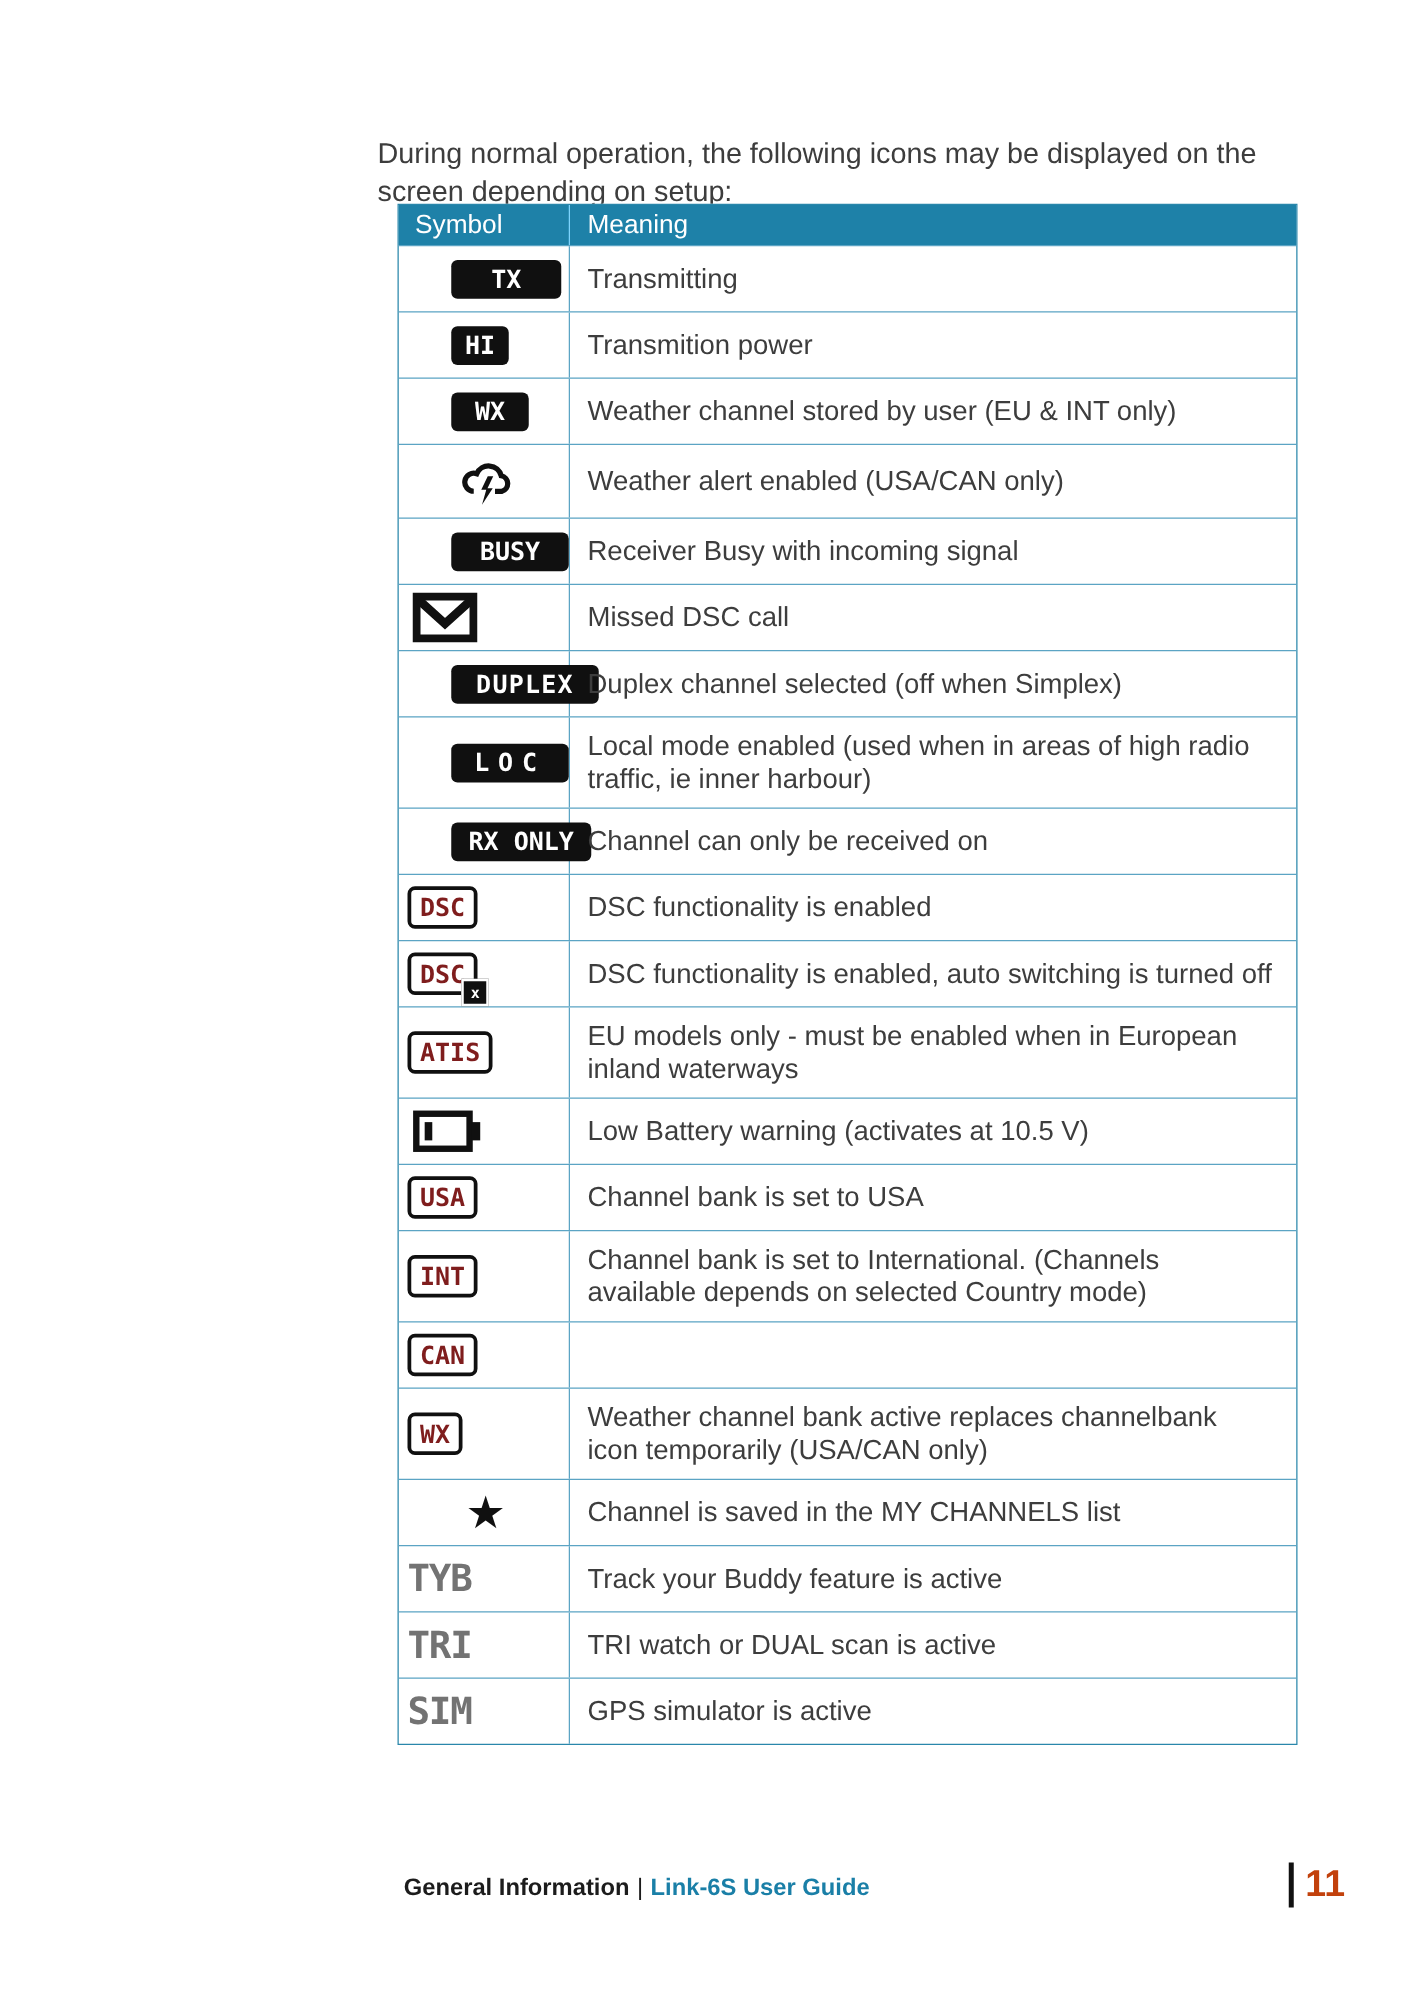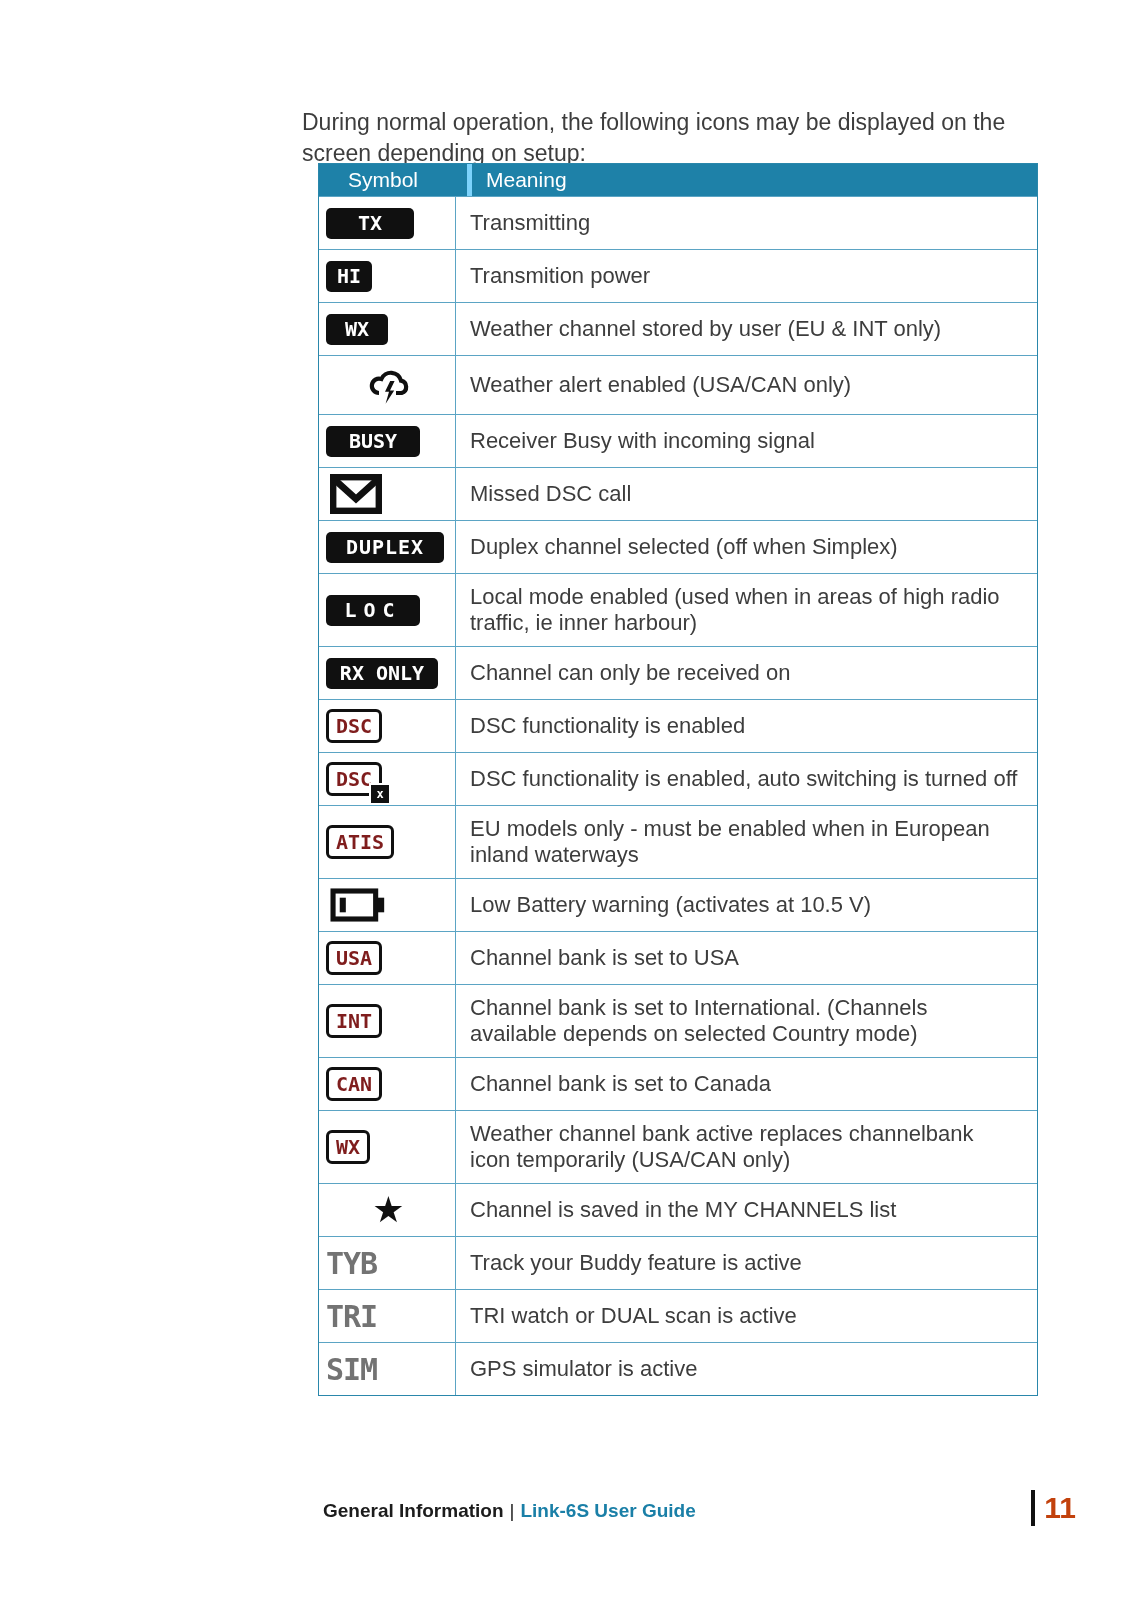--- a/index.html
+++ b/index.html
@@ -7,34 +7,34 @@
         font-family:"Liberation Sans",sans-serif;}
 
   .intro{position:absolute;left:302px;top:84px;width:716px;
          font-size:23px;line-height:31px;color:#3d3d3d;font-weight:400;}
 
   .grid-table{position:absolute;left:318px;top:163px;width:720px;
               border:1px solid #2a87ab;box-sizing:border-box;background:#fff;}
   .thead{display:flex;background:#1e81a8;color:#ffffff;height:32px;align-items:center;
          font-size:21px;font-weight:400;}
   .th-symbol{width:137px;flex:0 0 137px;padding-left:13px;box-sizing:border-box;
-             border-right:5px solid #7dd3fc;align-self:stretch;display:flex;align-items:center;margin-left:16px;}
+             border-right:1px solid #7dd3fc;align-self:stretch;display:flex;align-items:center;}
   .th-meaning{padding-left:14px;}
 
   .trow{display:flex;border-top:1px solid #5ba4c4;min-height:52px;}
   .sym-cell{width:137px;flex:0 0 137px;display:flex;align-items:center;
             padding:6px 4px 6px 7px;border-right:1px solid #5ba4c4;box-sizing:border-box;}
   .meaning-cell{flex:1;display:flex;align-items:center;
                 padding:10px 18px 10px 14px;font-size:22px;line-height:26px;color:#3d3d3d;}
 
   
   .tag{display:inline-flex;align-items:center;justify-content:center;box-sizing:border-box;
        font-family:"DejaVu Sans Mono",monospace;font-weight:bold;white-space:nowrap;}
   .tag.solid{background:#101010;color:#ffffff;border-radius:5px;height:31px;
-             font-size:20px;padding:0 10px;}
+             font-size:20px;padding:0 10px;margin-left:35px;}
   .tag.outline{background:#ffffff;color:#7f1d1d;border:3px solid #101010;border-radius:6px;
                height:34px;font-size:20px;padding:0 7px;}
   [data-name="tx-badge"]{min-width:88px;}
   [data-name="hi-badge"]{min-width:46px;}
   [data-name="wx-badge"]{min-width:62px;}
   [data-name="busy-badge"]{min-width:94px;}
   [data-name="duplex-badge"]{min-width:118px;letter-spacing:1px;}
   [data-name="loc-badge"]{min-width:94px;letter-spacing:7px;padding-left:16px;}
   [data-name="rx-only-badge"]{min-width:112px;}
 
@@ -213,23 +213,20 @@
           </div>
       <div class="meaning-cell" data-name="meaning-cell">
         <span data-name="meaning-text">Channel bank is set to International. (Channels available depends on selected Country mode)</span>
       </div>
     </div>
 
     <div class="trow" data-name="table-row">
       <div class="sym-cell" data-name="symbol-cell">
             <div class="tag outline" data-name="can-bank-badge">CAN</div>
           </div>
-      <div class="meaning-cell" data-name="meaning-cell">
-        <span data-name="meaning-text">Channel bank is set to Canada</span>
-      </div>
     </div>
 
     <div class="trow" data-name="table-row">
       <div class="sym-cell" data-name="symbol-cell">
             <div class="tag outline" data-name="wx-bank-badge">WX</div>
           </div>
       <div class="meaning-cell" data-name="meaning-cell">
         <span data-name="meaning-text">Weather channel bank active replaces channelbank icon temporarily (USA/CAN only)</span>
       </div>
     </div>

